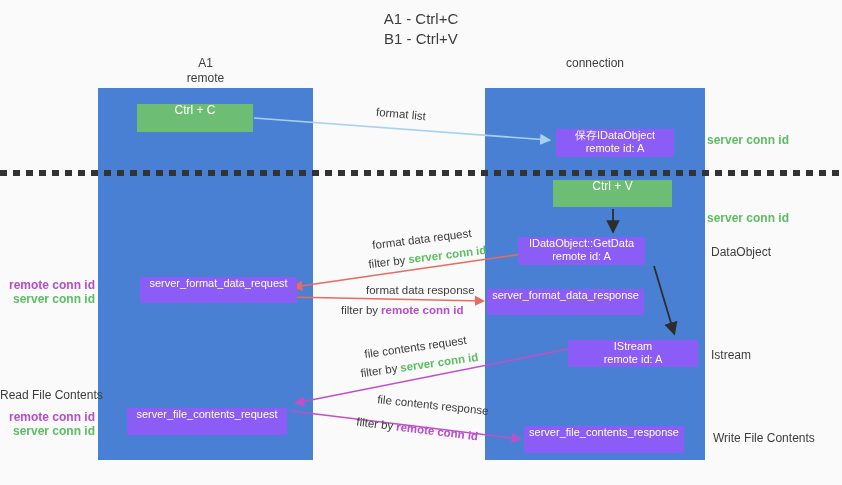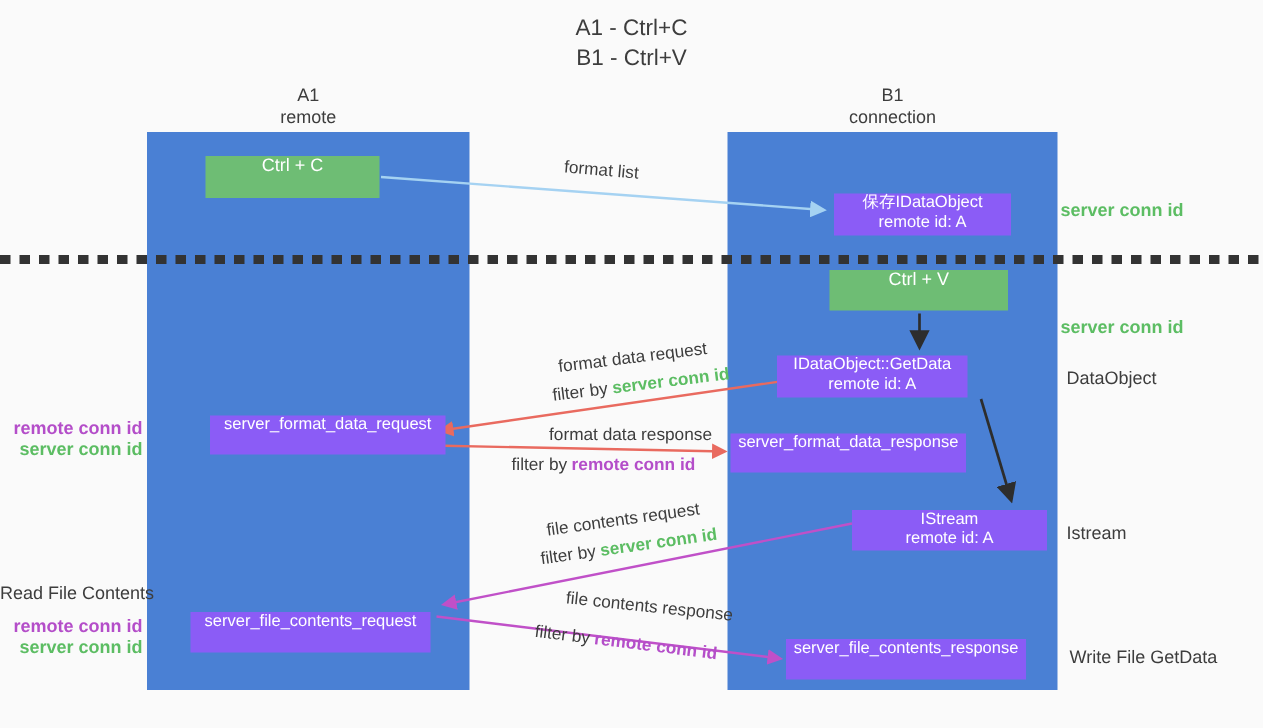--- a/index.html
+++ b/index.html
@@ -26,21 +26,20 @@
   <div class="title">
     <div>A1 - Ctrl+C</div>
     <div>B1 - Ctrl+V</div>
   </div>
 
   <div class="col-header" style="left:98px;width:215px;">
     <div>A1</div>
     <div>remote</div>
   </div>
   <div class="col-header" style="left:485px;width:220px;">
-    <div>B1</div>
     <div>connection</div>
   </div>
 
   <div class="col" style="left:98px;"></div>
   <div class="col" style="left:485px;width:220px;"></div>
 
   <svg class="arrows" width="842" height="485" viewBox="0 0 842 485">
     <defs>
       <marker id="m-blue" viewBox="0 0 10 10" refX="8" refY="5" markerWidth="7" markerHeight="7" orient="auto">
           <path d="M0,0 L10,5 L0,10 Z" fill="#a5d2f2"></path>
@@ -116,21 +115,21 @@
 
   <div class="flow-label" style="left:377px;top:399px;transform:rotate(6deg);">file contents response</div>
   <div class="flow-label" style="left:356px;top:423px;transform:rotate(7deg);">
     <span>filter by</span><span class="gap"></span><span class="magenta-text">remote conn id</span>
   </div>
 
   <div class="side-label green-text" style="left:707px;top:133px;">server conn id</div>
   <div class="side-label green-text" style="left:707px;top:211px;">server conn id</div>
   <div class="side-label" style="left:711px;top:245px;">DataObject</div>
   <div class="side-label" style="left:711px;top:348px;">Istream</div>
-  <div class="side-label" style="left:713px;top:431px;">Write File GetData</div>
+  <div class="side-label" style="left:713px;top:431px;">Write File Contents</div>
 
   <div class="left-label" style="top:278px;">
     <div class="magenta-text">remote conn id</div>
     <div class="green-text">server conn id</div>
   </div>
   <div class="left-label" style="top:388px;">Read File Contents</div>
   <div class="left-label" style="top:410px;">
     <div class="magenta-text">remote conn id</div>
     <div class="green-text">server conn id</div>
   </div>

